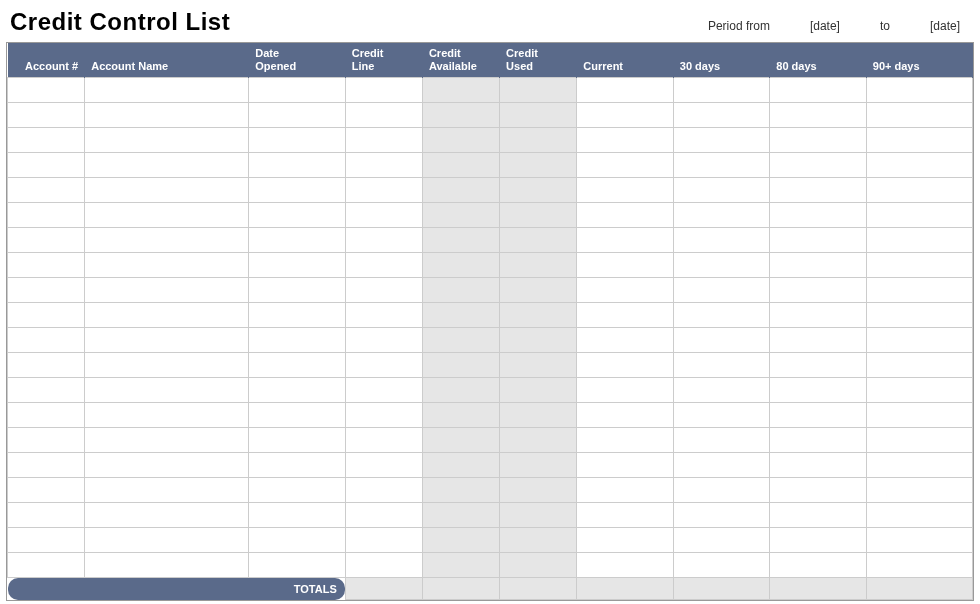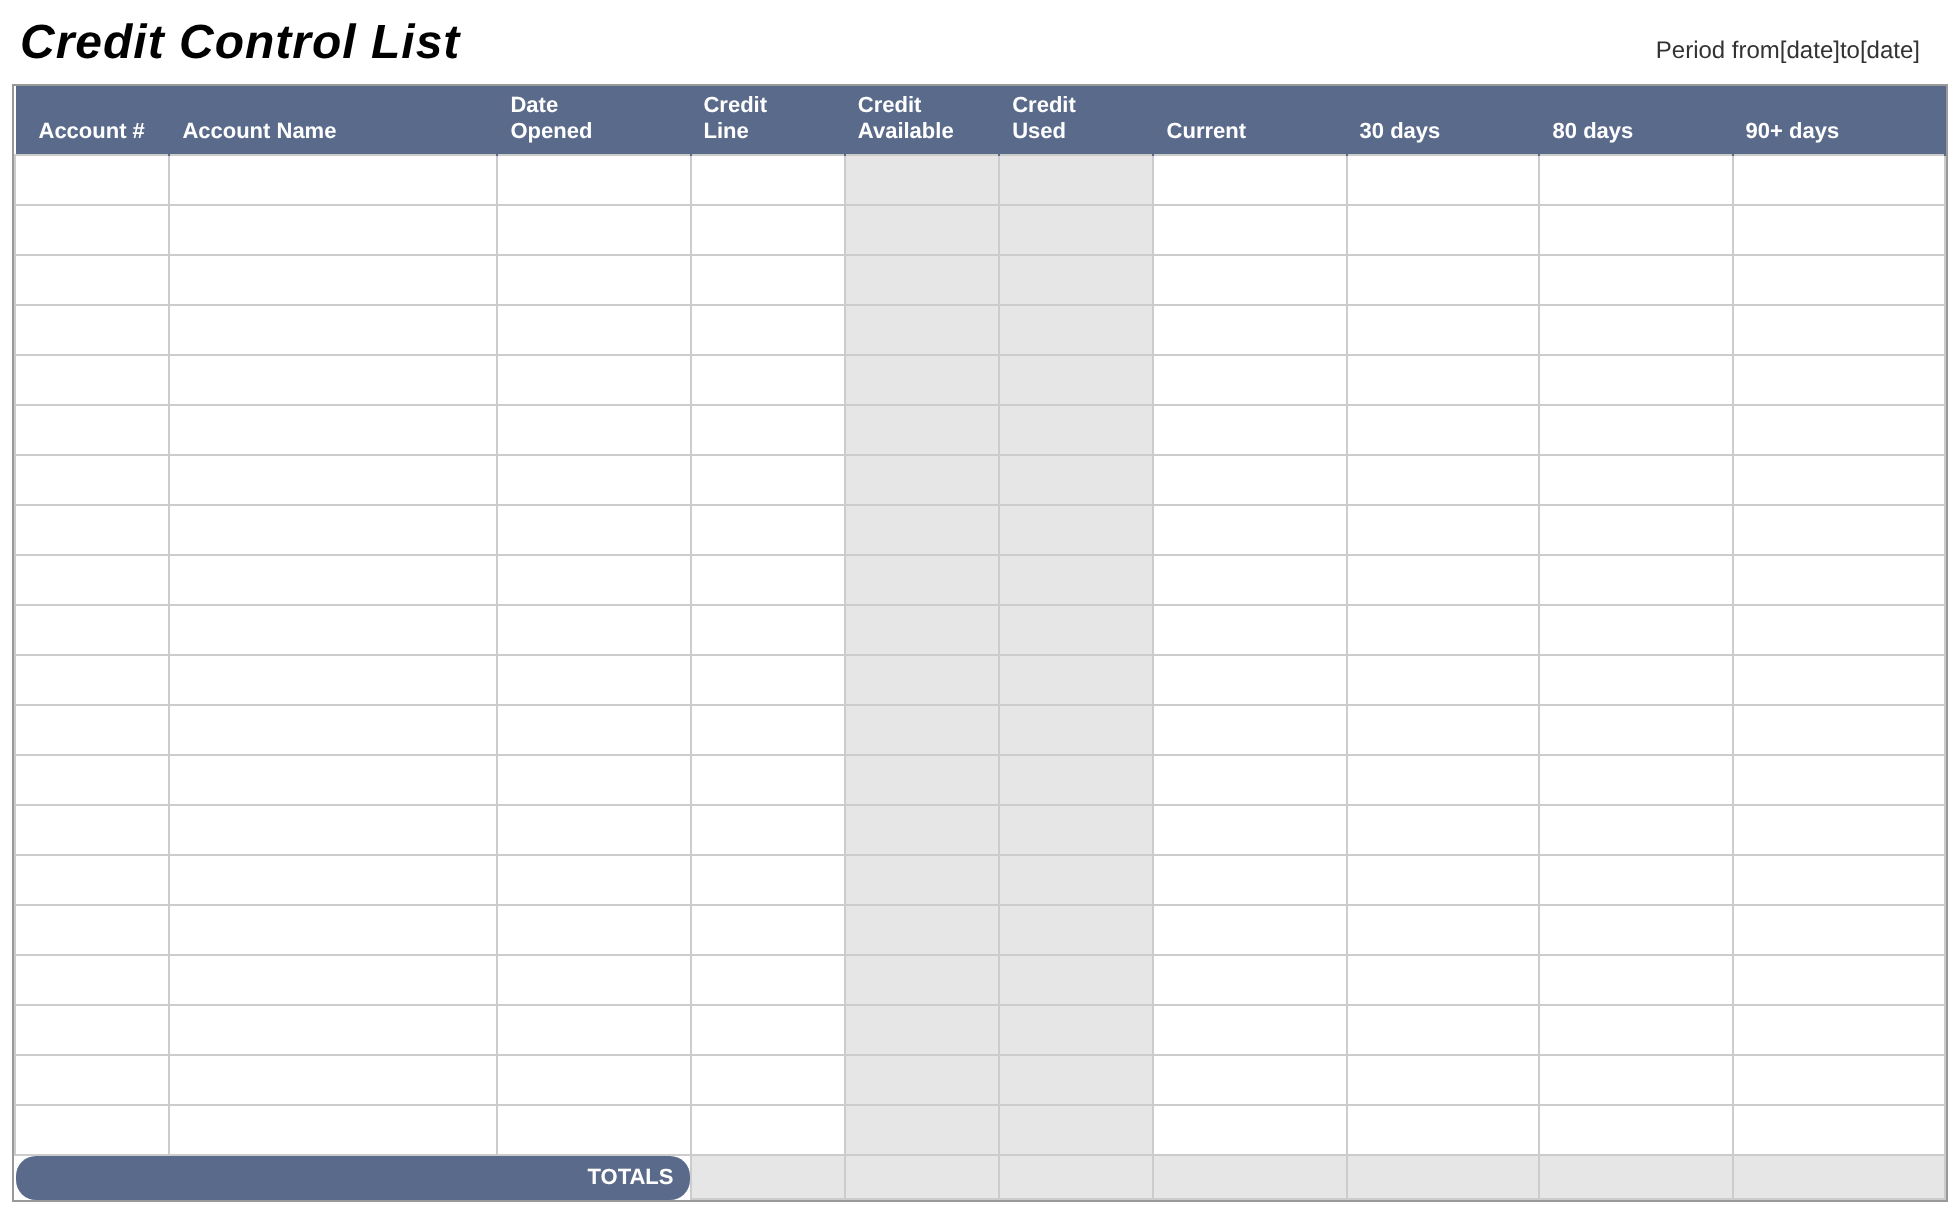--- a/index.html
+++ b/index.html
@@ -13,26 +13,26 @@
       display: flex;
       align-items: baseline;
       justify-content: space-between;
       margin-bottom: 4px;
       padding: 2px 4px;
     }
     .title {
       font-size: 24px;
       font-weight: bold;
       color: #000;
-      font-style: italic;
       letter-spacing: 0.5px;
     }
     .period {
       display: flex;
       align-items: baseline;
+      gap: 40px;
       font-size: 12px;
       color: #333;
       padding-right: 10px;
     }
     .period span { white-space: nowrap; }
     .table-wrap {
       border: 1px solid #999;
     }
     table {
       width: 100%;
@@ -46,21 +46,21 @@
       color: #fff;
       font-weight: bold;
       font-size: 11px;
       padding: 4px 6px;
       text-align: left;
       vertical-align: bottom;
       height: 34px;
       border-right: 1px solid #5a6a8a;
       line-height: 1.2;
     }
-    thead th:first-child { text-align: center; }
+    thead th:first-child { text-align: right; }
     thead th:nth-child(2) { text-align: left; margin-top: 24px; }
     tbody td {
       border: 1px solid #ccc;
       height: 25px;
       padding: 2px 4px;
       font-size: 11px;
       background: #fff;
     }
     tbody td.shaded {
       background: #e6e6e6;

